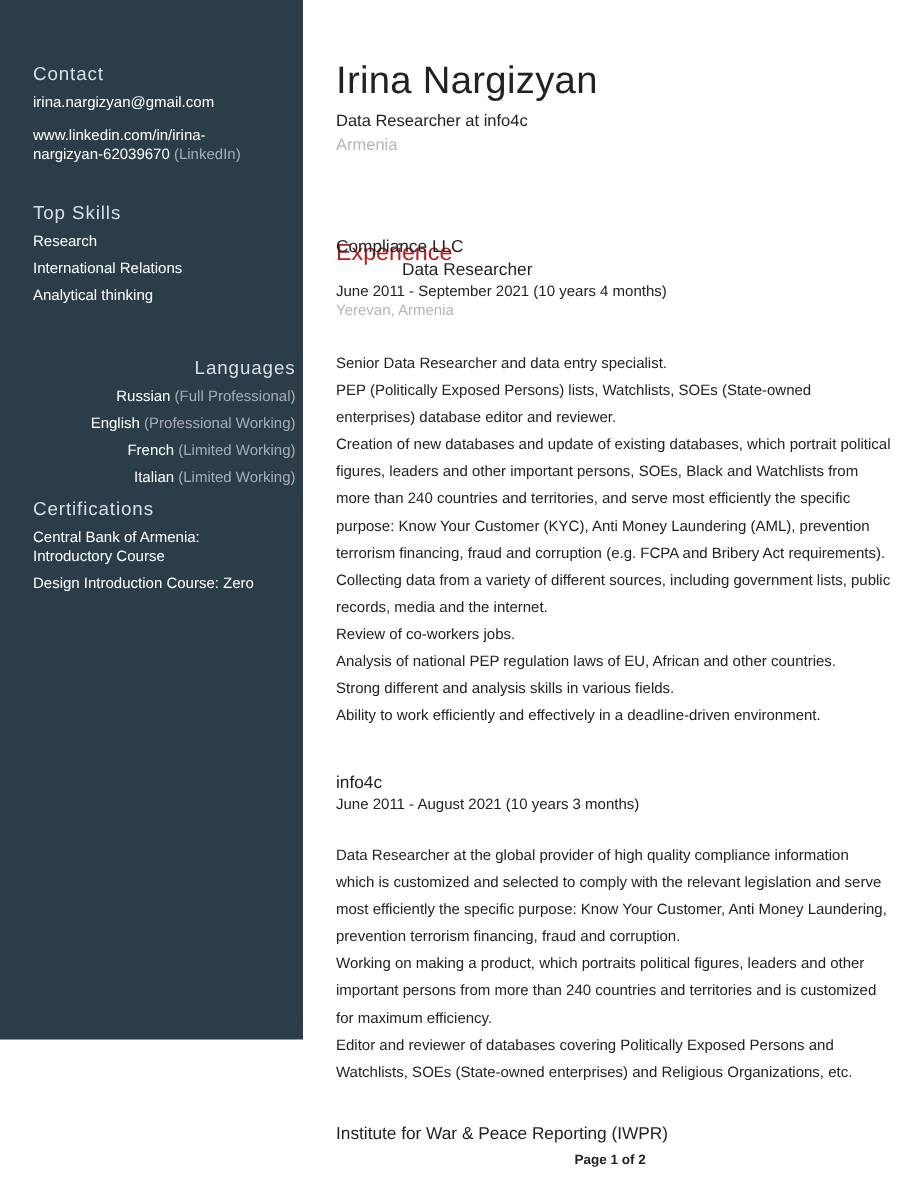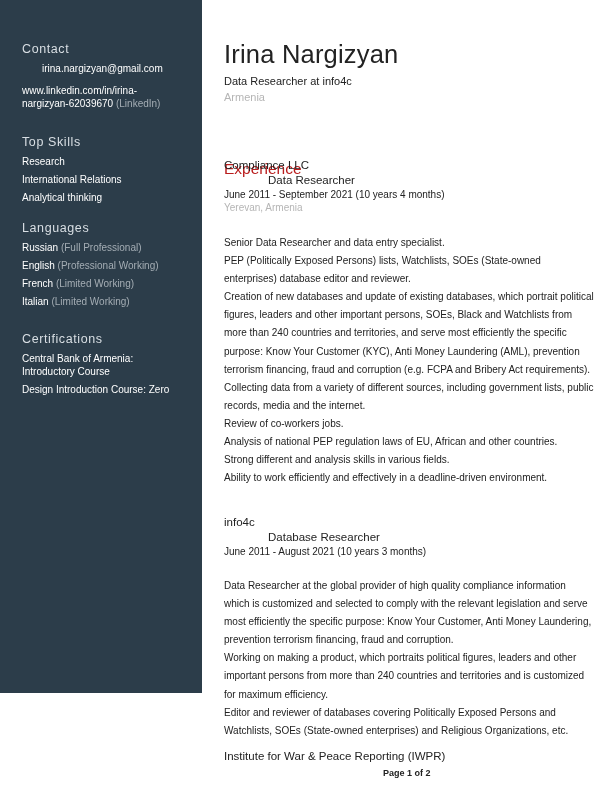--- a/index.html
+++ b/index.html
@@ -34,36 +34,36 @@
   .footer {
     position: absolute; top: 768px; left: 383px; font-size: 9px; font-weight: bold; color: #222;
   }
 </style>
 </head>
 <body>
 
 <div class="sidebar">
   <div class="sb-section" style="top:42px;">
     <div class="sb-heading">Contact</div>
-    <div class="sb-item" style="margin-bottom:9px;margin-left:20px;">irina.nargizyan@gmail.com</div>
+    <div class="sb-item" style="margin-bottom:9px;">irina.nargizyan@gmail.com</div>
     <div class="sb-item">
       <span>www.linkedin.com/in/irina-</span><br>
       <span>nargizyan-62039670</span>
       <span class="sb-muted">(LinkedIn)</span>
     </div>
   </div>
 
   <div class="sb-section" style="top:135px;">
     <div class="sb-heading">Top Skills</div>
     <div class="sb-item">Research</div>
     <div class="sb-item">International Relations</div>
     <div class="sb-item">Analytical thinking</div>
   </div>
 
-  <div class="sb-section" style="top:221px;">
+  <div class="sb-section" style="top:238px;text-align:right;">
     <div class="sb-heading">Languages</div>
     <div class="sb-item">
       <span>Russian</span>
       <span class="sb-muted">(Full Professional)</span>
     </div>
     <div class="sb-item">
       <span>English</span>
       <span class="sb-muted">(Professional Working)</span>
     </div>
     <div class="sb-item">
@@ -107,21 +107,20 @@
       <p>Collecting data from a variety of different sources, including government lists, public records, media and the internet.</p>
       <p>Review of co-workers jobs.</p>
       <p>Analysis of national PEP regulation laws of EU, African and other countries.</p>
       <p>Strong different and analysis skills in various fields.</p>
       <p>Ability to work efficiently and effectively in a deadline-driven environment.</p>
     </div>
   </div>
 
   <div class="job" style="top:515px;">
     <div class="company">info4c</div>
-    <div class="role">Database Researcher</div>
     <div class="dates">June 2011 - August 2021 (10 years 3 months)</div>
     <div class="desc">
       <p>Data Researcher at the global provider of high quality compliance information which is customized and selected to comply with the relevant legislation and serve most efficiently the specific purpose: Know Your Customer, Anti Money Laundering, prevention terrorism financing, fraud and corruption.</p>
       <p>Working on making a product, which portraits political figures, leaders and other important persons from more than 240 countries and territories and is customized for maximum efficiency.</p>
       <p>Editor and reviewer of databases covering Politically Exposed Persons and Watchlists, SOEs (State-owned enterprises) and Religious Organizations, etc.</p>
     </div>
   </div>
 
   <div class="job" style="top:749px;">
     <div class="company">Institute for War &amp; Peace Reporting (IWPR)</div>

